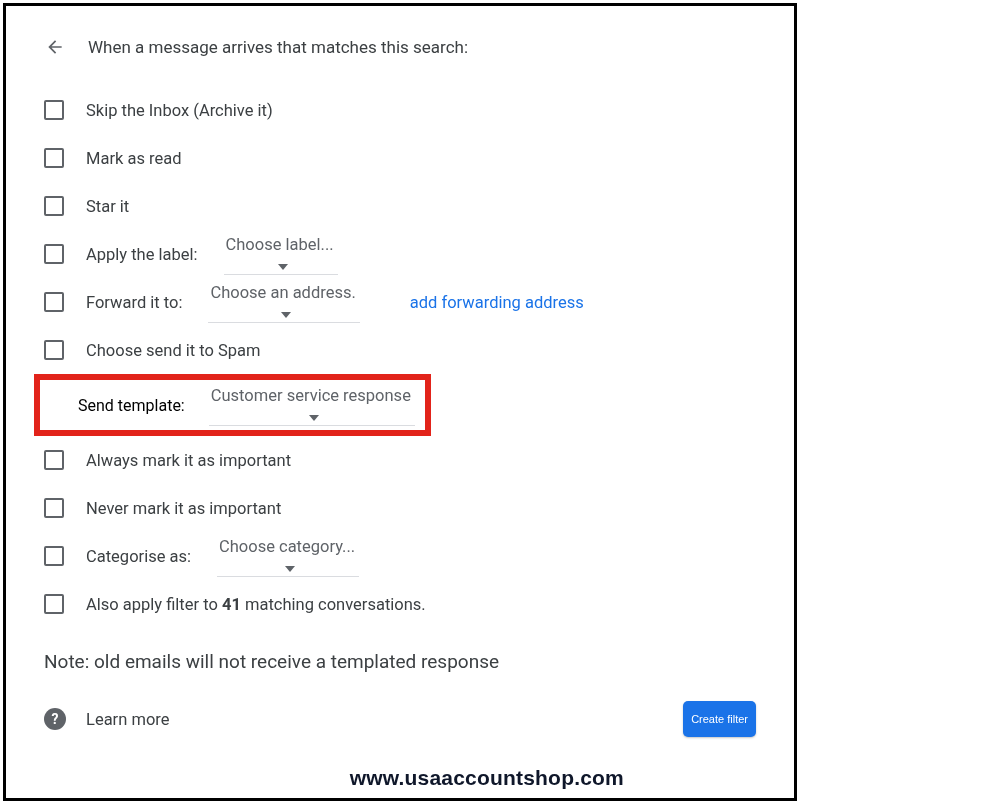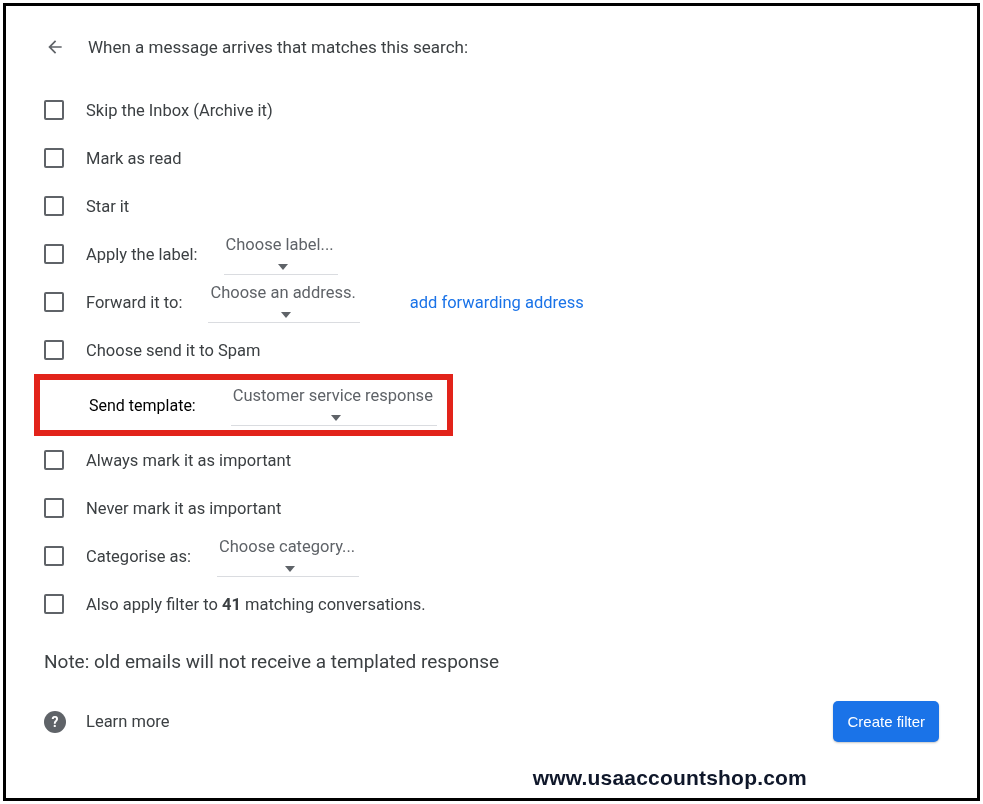--- a/index.html
+++ b/index.html
@@ -5,21 +5,21 @@
     * { box-sizing: border-box; margin: 0; padding: 0; }
     body {
       font-family: Roboto, Arial, sans-serif;
       background: #fff;
       width: 983px;
       height: 804px;
       position: relative;
     }
     .panel {
       border: 3px solid #000;
-      width: 977px;
+      width: 794px;
       height: 798px;
       margin: 3px;
       background: #fff;
       padding: 30px 38px 20px 38px;
       position: relative;
     }
     .header-row {
       display: flex;
       align-items: center;
       gap: 22px;
@@ -101,33 +101,33 @@
       background:#5f6368;
       color:#fff;
       display:flex; align-items:center; justify-content:center;
       font-size:14px; font-weight:bold;
     }
     .create-btn {
       background:#1a73e8;
       color:#fff;
       border:none;
       border-radius:5px;
-      font-size:15px;
+      font-size:11px;
       font-weight:500;
-      padding: 12px 14px;
+      padding: 12px 8px;
       cursor:pointer;
       box-shadow: 0 1px 2px rgba(60,64,67,.3);
     }
     .highlight-send-template {
       border: 6px solid #e2231a;
       padding: 4px 10px 4px 4px;
       margin-left: -10px;
       display:flex;
       align-items:center;
-      gap:31px;
+      gap:20px;
       width: fit-content;
     }
     .watermark {
       position:absolute;
       bottom: 8px;
       right: 170px;
       font-family: Arial, sans-serif;
       font-size: 21px;
       font-weight: 700;
       color:#0f172a;

